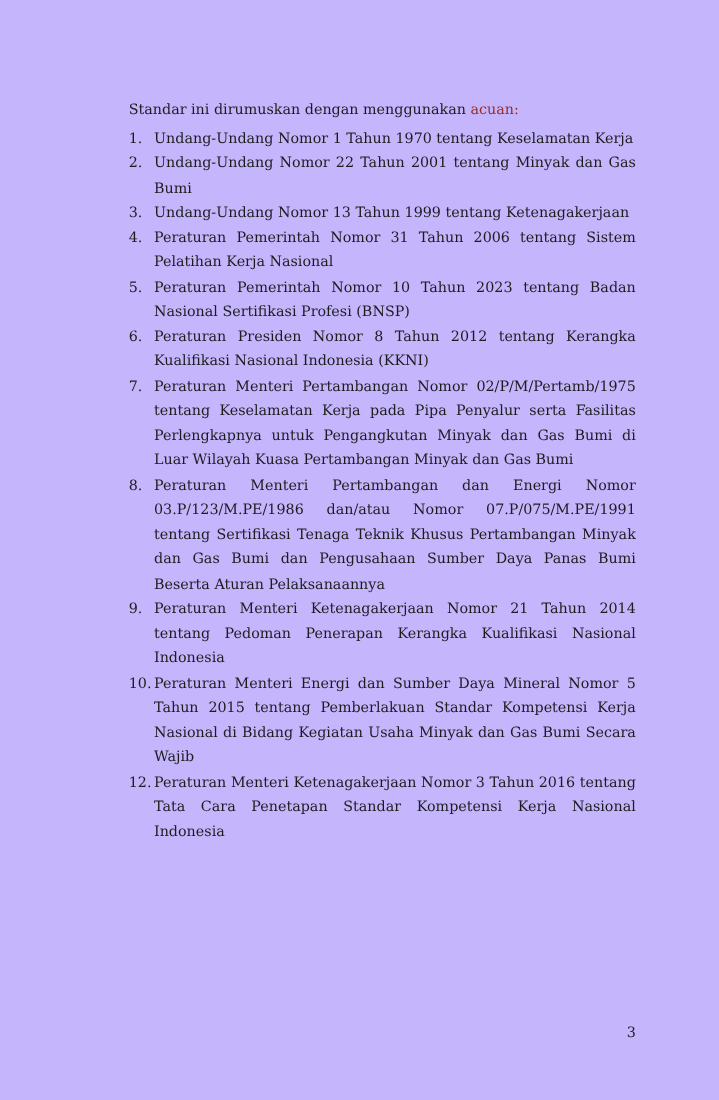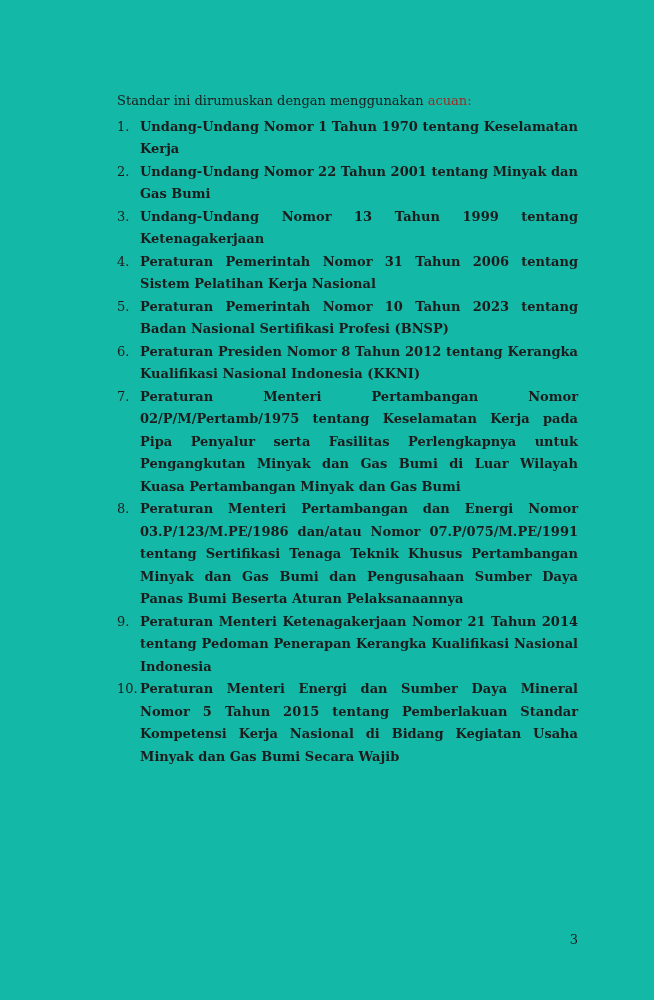--- a/index.html
+++ b/index.html
@@ -1,20 +1,20 @@
 <!DOCTYPE html>
 <html><head>
 <meta charset="utf-8">
 <style>
   html, body { margin: 0; padding: 0; background: #ffffff; }
   .page {
     position: relative;
     width: 654px;
     height: 1000px;
-    background: #14b8a6;
+    background: #c4b5fd;
     font-family: "DejaVu Serif", "Liberation Serif", serif;
     color: #1c1c1c;
     overflow: hidden;
   }
   .content {
     position: absolute;
     left: 117px;
     top: 90px;
     width: 461px;
     font-size: 13px;
@@ -30,21 +30,20 @@
   }
   .marker {
     flex: 0 0 23px;
     width: 23px;
     text-align: left;
   }
   .itemtext {
     flex: 1 1 auto;
     text-align: justify;
     text-justify: inter-word;
-    font-weight: bold;
   }
   .page-number {
     position: absolute;
     right: 76px;
     top: 929px;
     font-size: 13px;
     line-height: 22.5px;
   }
 </style>
 </head>
@@ -101,20 +100,24 @@
         <span class="marker">9.</span>
         <div class="itemtext">Peraturan Menteri Ketenagakerjaan Nomor 21 Tahun 2014 tentang Pedoman Penerapan Kerangka Kualifikasi Nasional Indonesia</div>
       </div>
 
       <div class="item">
         <span class="marker">10.</span>
         <div class="itemtext">Peraturan Menteri Energi dan Sumber Daya Mineral Nomor 5 Tahun 2015 tentang Pemberlakuan Standar Kompetensi Kerja Nasional di Bidang Kegiatan Usaha Minyak dan Gas Bumi Secara Wajib</div>
       </div>
 
 
+      <div class="item">
+        <span class="marker">12.</span>
+        <div class="itemtext">Peraturan Menteri Ketenagakerjaan Nomor 3 Tahun 2016 tentang Tata Cara Penetapan Standar Kompetensi Kerja Nasional Indonesia</div>
+      </div>
 
 
 
     </div>
   </div>
 
   <div class="page-number">3</div>
 </div>
 
 </body></html>

